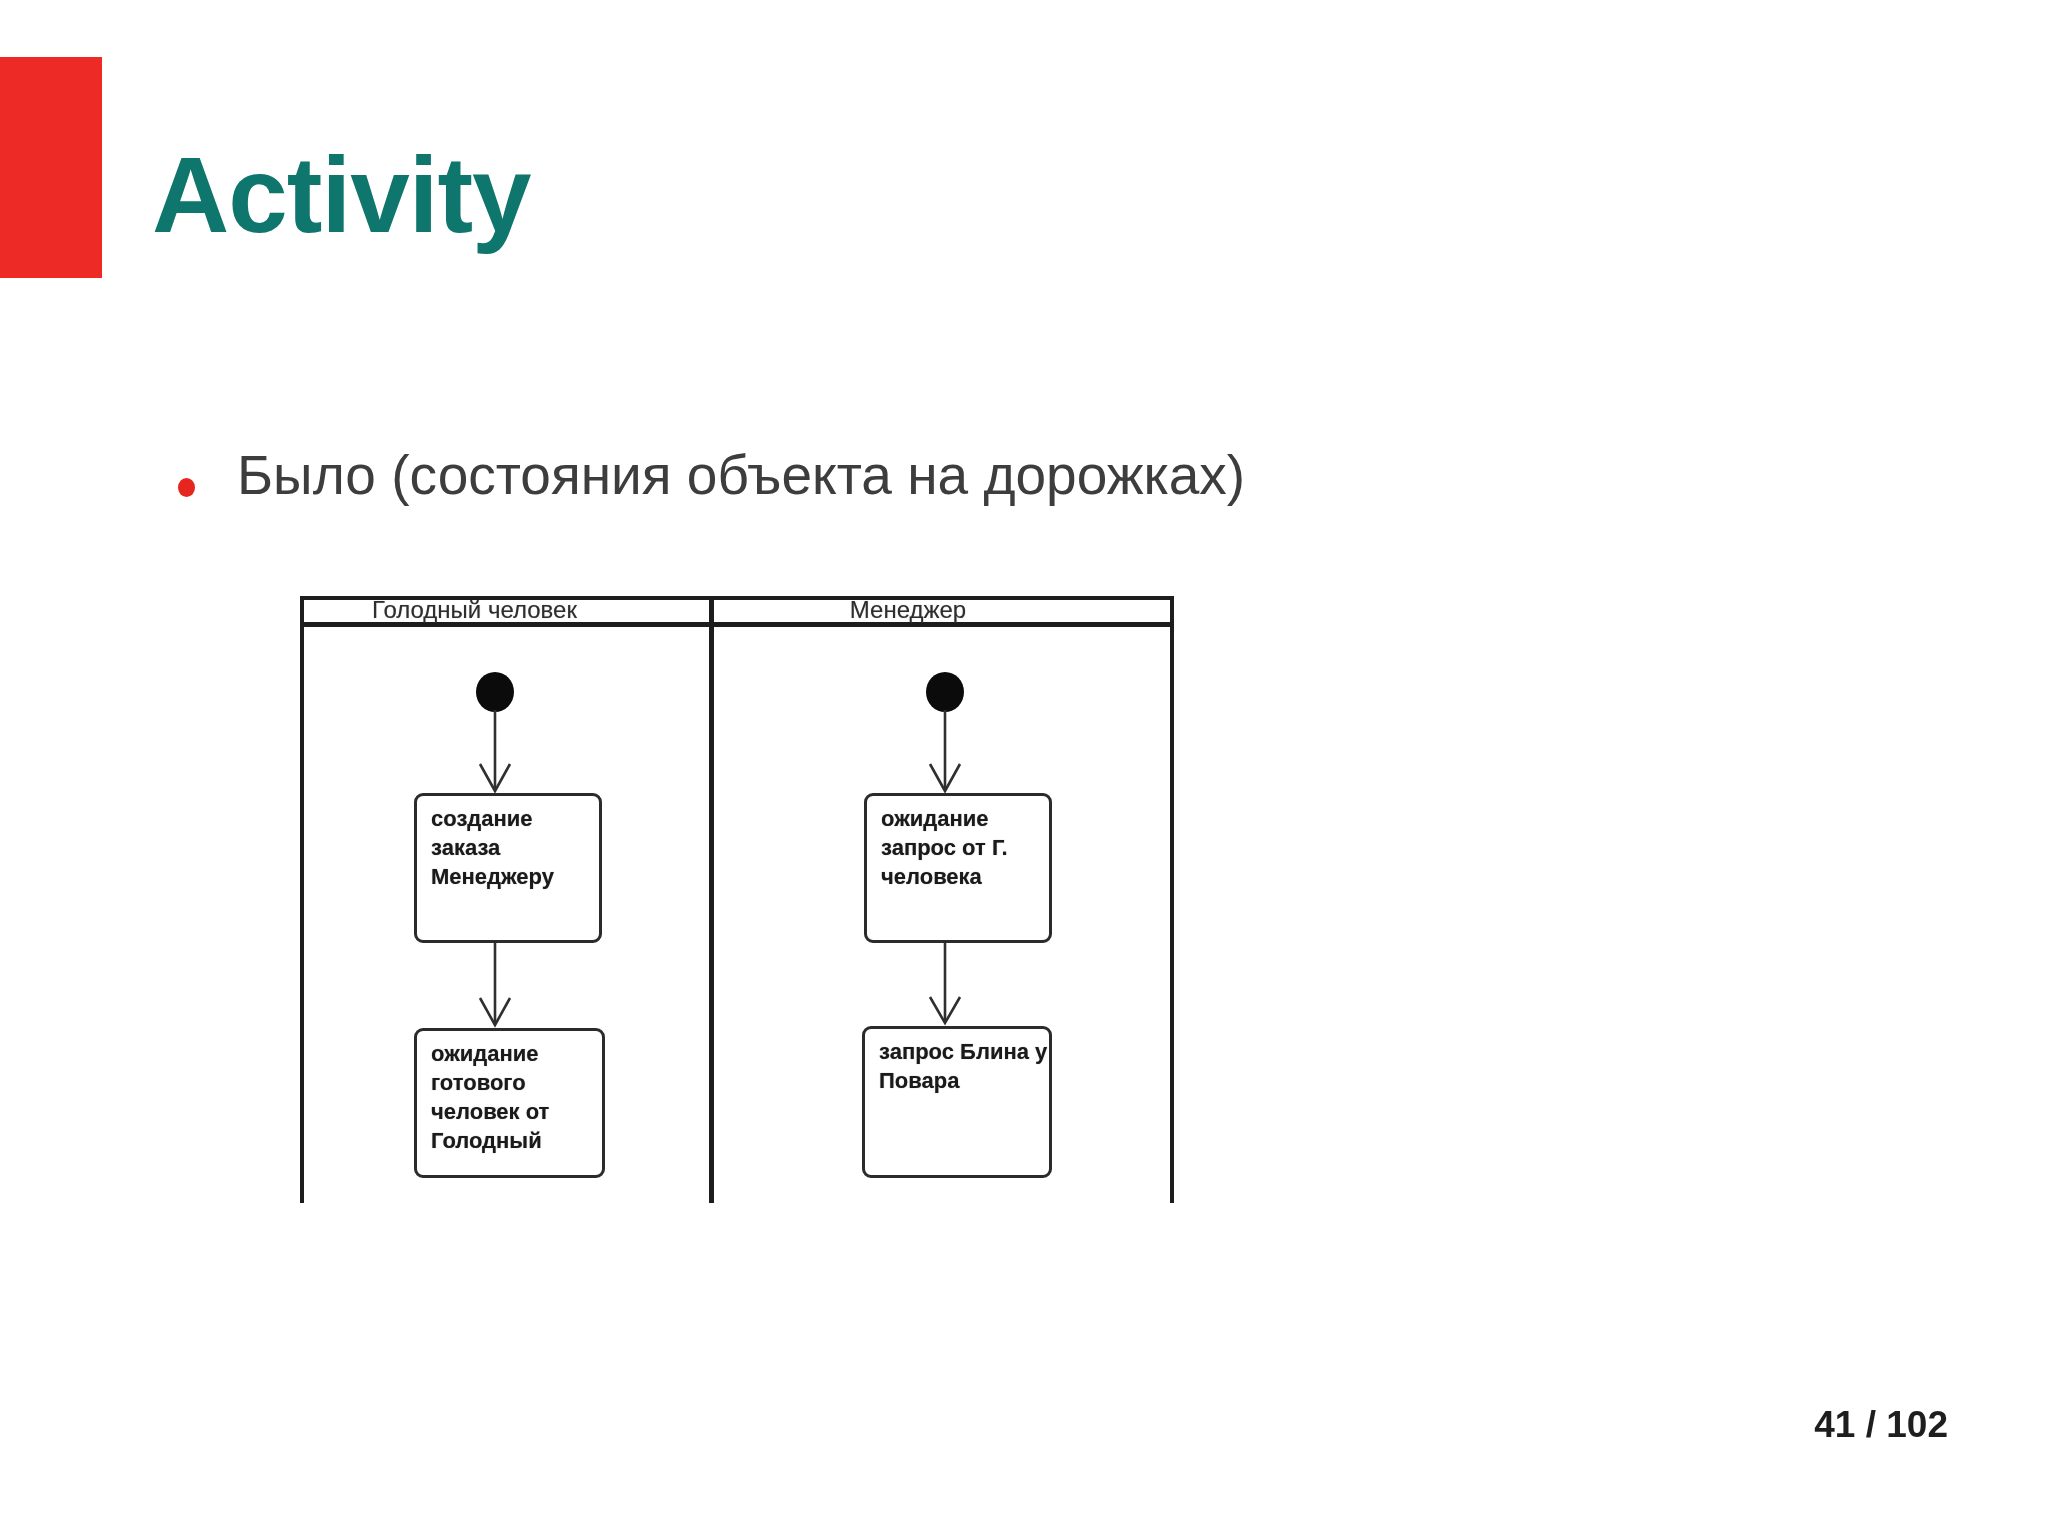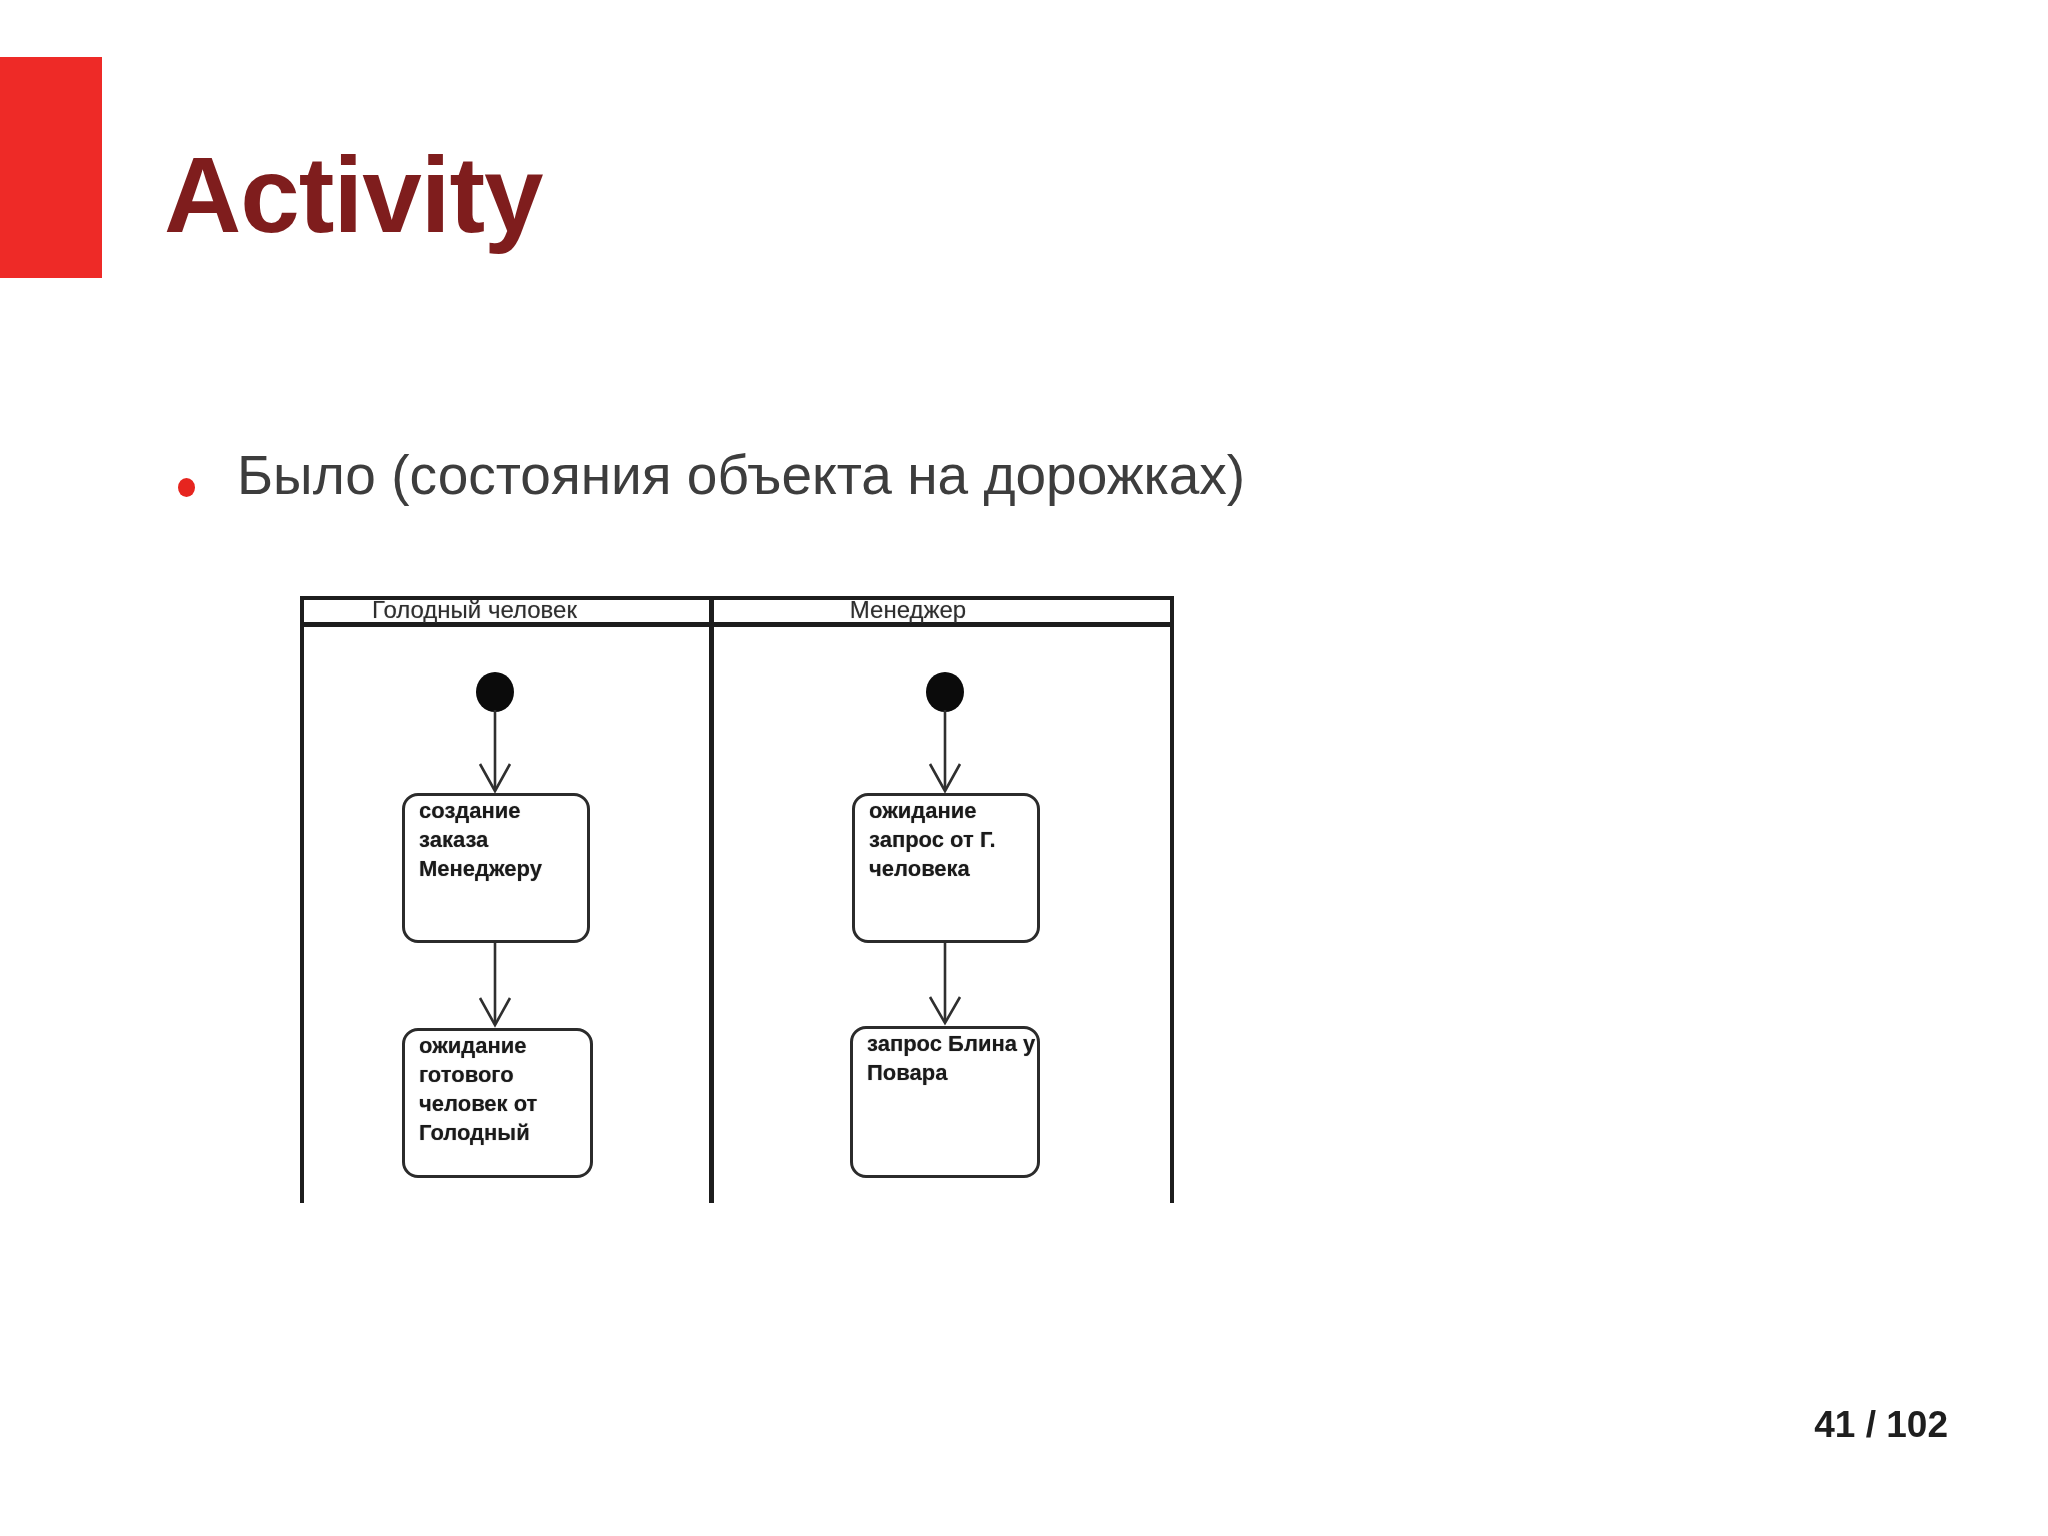--- a/index.html
+++ b/index.html
@@ -10,23 +10,23 @@
     background:#ffffff;
     font-family:"Liberation Sans", sans-serif;
     overflow:hidden;
   }
   .accent-block {
     position:absolute; left:0; top:57px;
     width:102px; height:221px;
     background:#ee2a27;
   }
   .slide-title {
-    position:absolute; left:164px; top:142px;
+    position:absolute; left:152px; top:142px;
     font-size:107px; line-height:1; font-weight:700;
-    color:#7f1d1d; letter-spacing:-1px;
+    color:#0f766e; letter-spacing:-1px;
   }
   .bullet-row {
     position:absolute; left:178px; top:448px;
     display:flex; align-items:flex-start;
   }
   .bullet-dot {
     position:absolute; left:0; top:30px;
     width:17px; height:19px; border-radius:50%;
     background:#e6251f;
   }
@@ -49,22 +49,23 @@
     text-shadow:0 0 1px rgba(40,40,40,0.4);
   }
   .initial-node {
     position:absolute; width:38px; height:40px;
     background:#0b0b0b; border-radius:50%;
   }
   .action-box {
     position:absolute;
     background:#ffffff;
     border:3px solid #2b2b2b;
-    border-radius:16px;
-    padding:0 0 0 14px;
+    border-radius:9px;
+    padding:8px 0 0 14px;
+    margin-left:12px;
   }
   .action-box .line {
     font-size:22px; font-weight:700; line-height:29px;
     color:#1a1a1a; white-space:nowrap;
     text-shadow:0 0 1px rgba(25,25,25,0.5);
   }
   .arrow-svg { position:absolute; }
   .page-number {
     position:absolute; right:100px; top:1404px;
     font-size:37px; color:#1e1e1e; font-weight:700;

